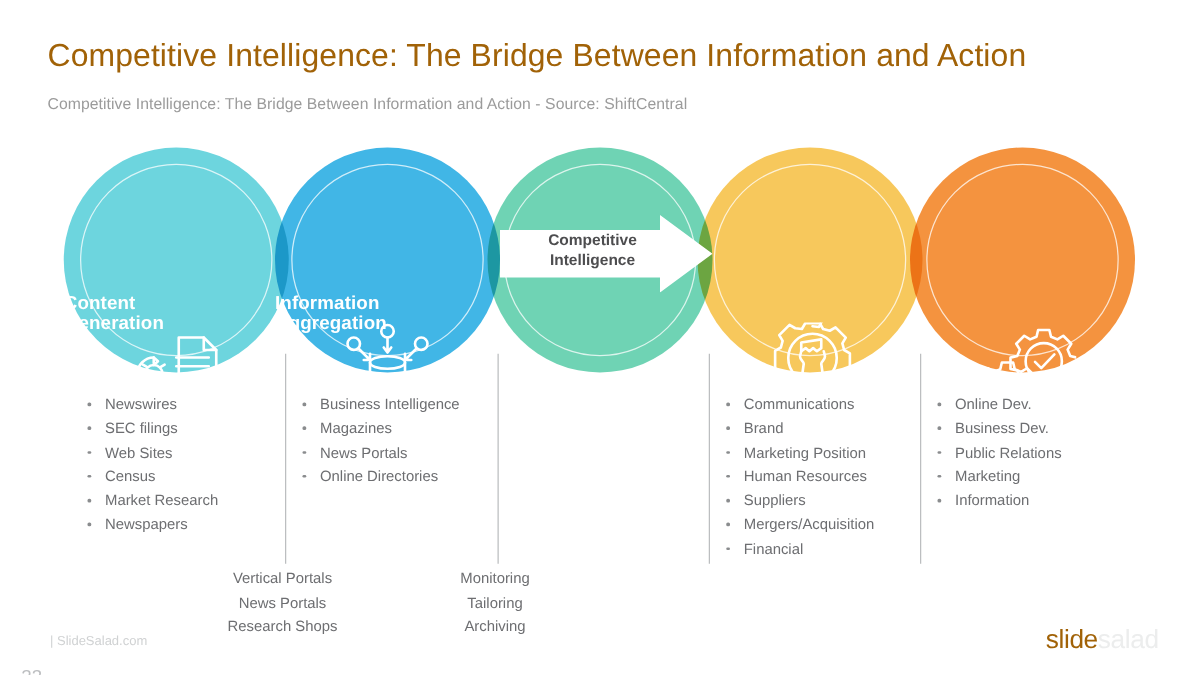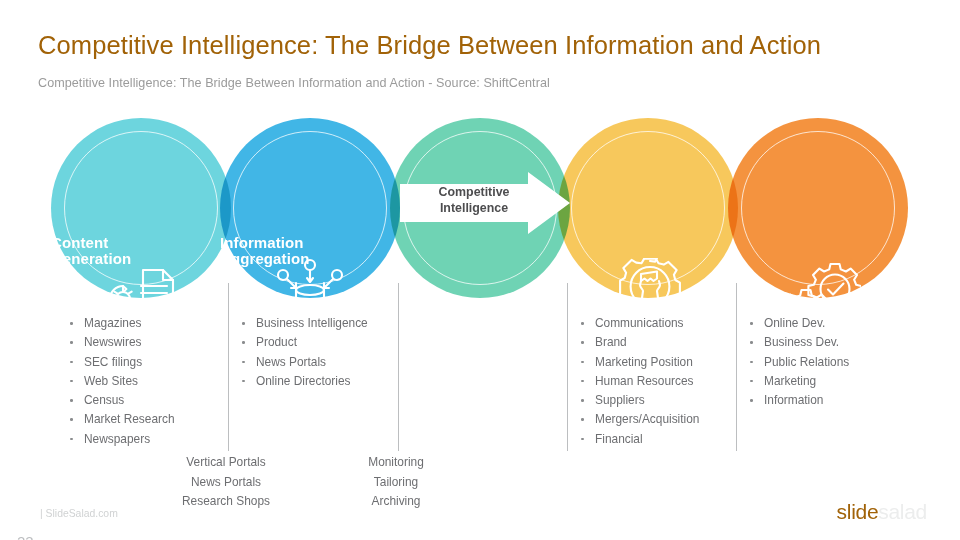--- a/index.html
+++ b/index.html
@@ -196,32 +196,31 @@
       <span>Intelligence</span>
     </div>
   </div>
 
   <div class="vdiv" style="left:228px;top:283px;height:168px;"></div>
   <div class="vdiv" style="left:398px;top:283px;height:168px;"></div>
   <div class="vdiv" style="left:567px;top:283px;height:168px;"></div>
   <div class="vdiv" style="left:736px;top:283px;height:168px;"></div>
 
   <div class="col" style="left:66px;width:155px;">
-    <div class="bullet">Magazines</div>
     <div class="bullet">Newswires</div>
     <div class="bullet">SEC filings</div>
     <div class="bullet">Web Sites</div>
     <div class="bullet">Census</div>
     <div class="bullet">Market Research</div>
     <div class="bullet">Newspapers</div>
   </div>
 
   <div class="col" style="left:238px;width:155px;">
     <div class="bullet">Business Intelligence</div>
-    <div class="bullet">Product</div>
+    <div class="bullet">Magazines</div>
     <div class="bullet">News Portals</div>
     <div class="bullet">Online Directories</div>
   </div>
 
 
   <div class="col" style="left:577px;width:160px;">
     <div class="bullet">Communications</div>
     <div class="bullet">Brand</div>
     <div class="bullet">Marketing Position</div>
     <div class="bullet">Human Resources</div>

